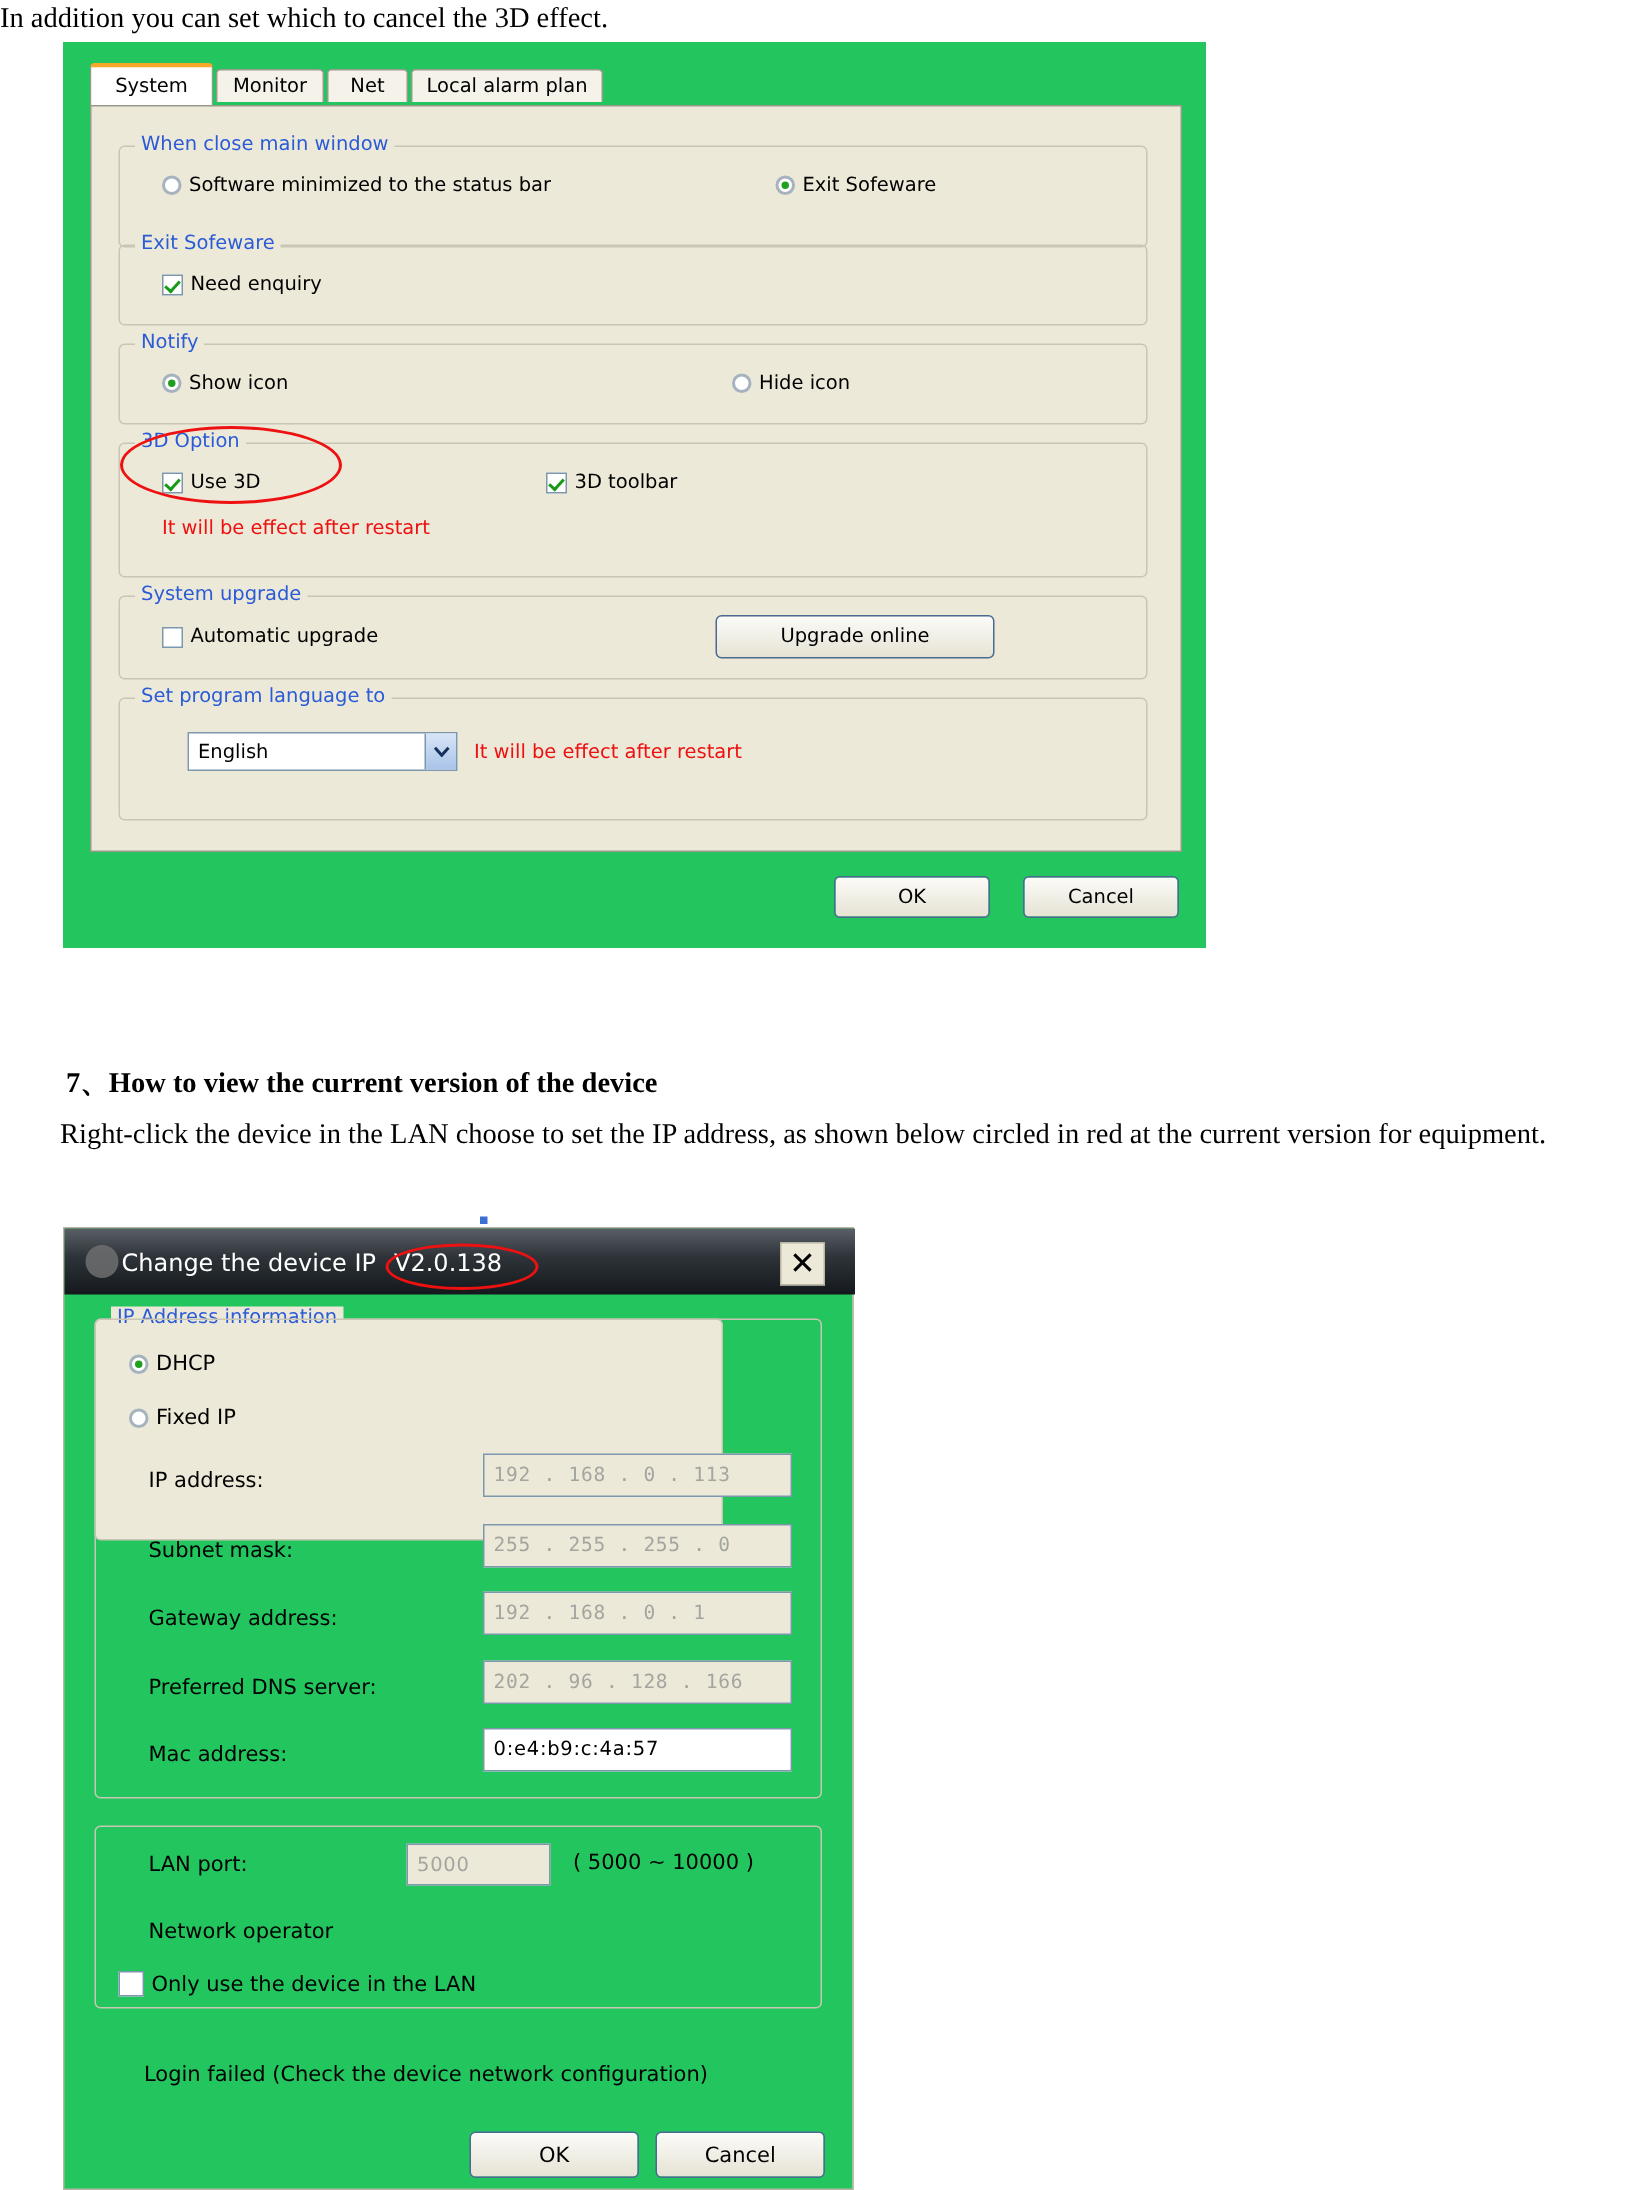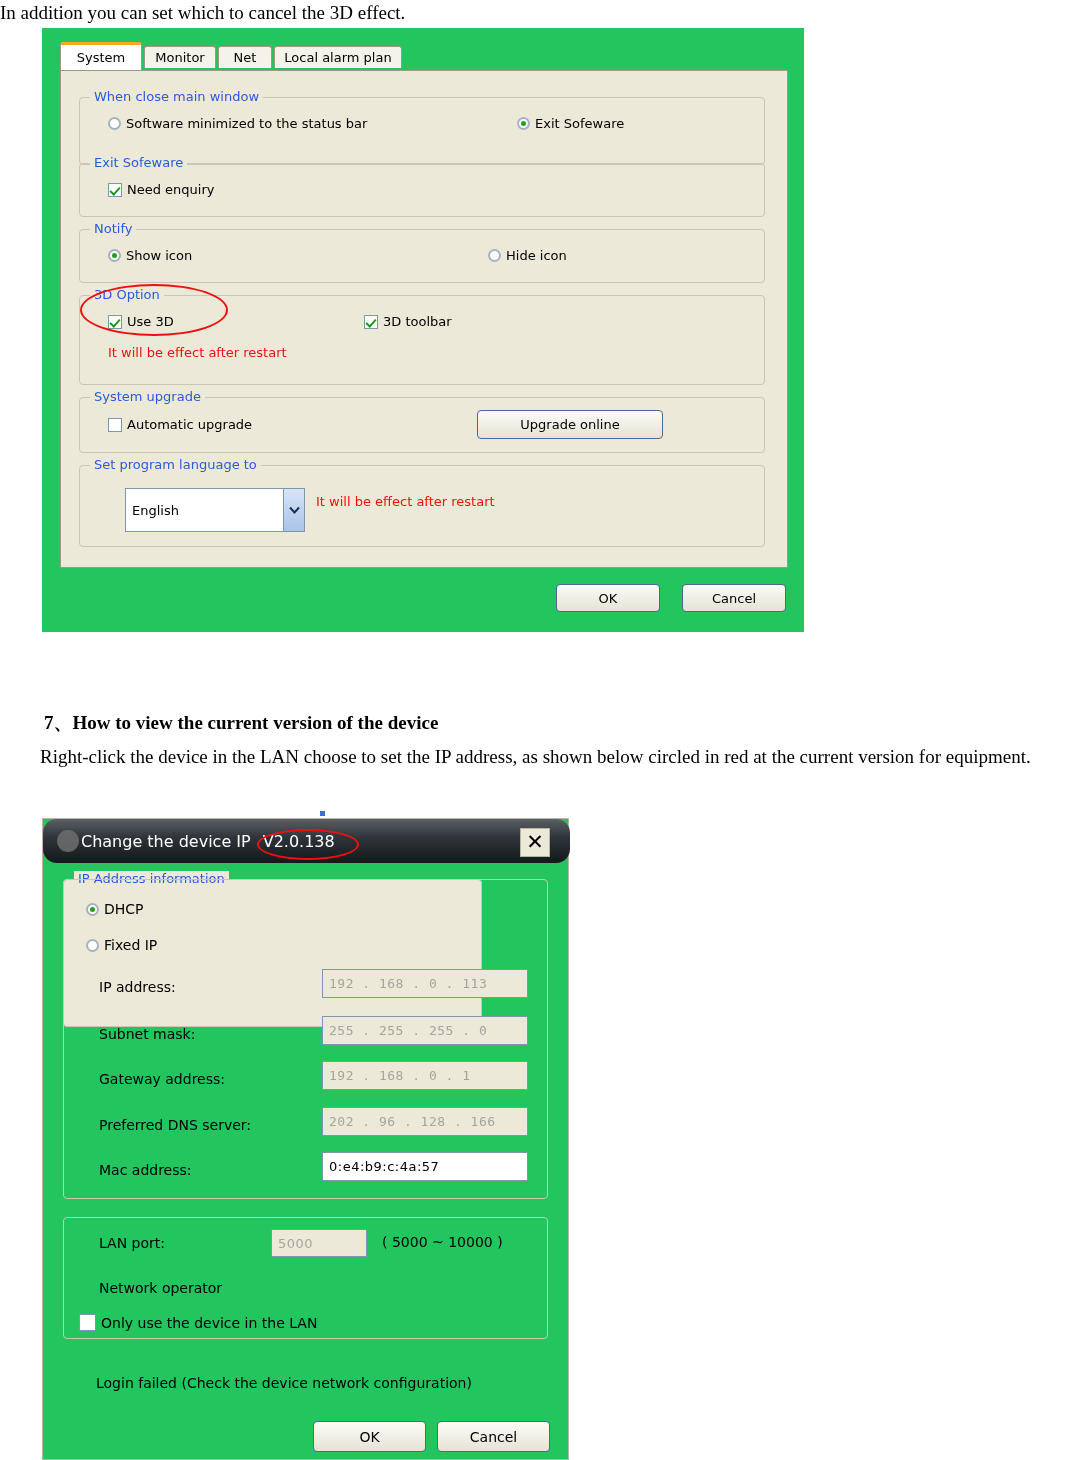--- a/index.html
+++ b/index.html
@@ -109,21 +109,21 @@
   }
   .combo .cb-arrow svg{display:block;}
 
   
   .annot{position:absolute;border:2px solid #ee1111;border-radius:50%/50%;pointer-events:none;}
 
   
   .titlebar{
     position:absolute;left:0;top:0;
     background:linear-gradient(180deg,#5a6066 0%,#2e3439 42%,#14181c 100%);
-    display:flex;align-items:center;border-radius:14px;
+    display:flex;align-items:center;
   }
   .titlebar .tb-icon{
     width:22px;height:22px;border-radius:50%;
     background:#6e6e6e;margin-left:14px;flex:none;opacity:.85;
   }
   .titlebar .tb-text{
     color:#ffffff;font-size:16px;margin-left:2px;white-space:nowrap;
     font-family:"DejaVu Sans", sans-serif;
   }
   .titlebar .tb-ver{color:#ffffff;font-size:16px;margin-left:12px;}
@@ -218,21 +218,21 @@
         <span class="checkbox"></span>
         <span class="ctl-label">Automatic upgrade</span>
       </div>
       <div class="btn" style="left:397px;top:12px;width:186px;height:29px;">
         <span>Upgrade online</span>
       </div>
     </div>
 
     <div class="groupbox" style="left:18px;top:394px;width:686px;height:82px;">
       <span class="gb-title">Set program language to</span>
-      <div class="combo" style="left:45px;top:22px;width:180px;height:44px;">
+      <div class="combo" style="left:45px;top:22px;width:180px;height:26px;">
         <span class="cb-val">English</span>
         <span class="cb-arrow">
           <svg width="11" height="8" viewBox="0 0 11 8">
               <path d="M1 1.5 L5.5 6.5 L10 1.5" stroke="#14325c" stroke-width="2" fill="none"></path>
             </svg>
         </span>
       </div>
       <span class="redtext" style="left:236px;top:28px;">It will be effect after restart</span>
     </div>
   </div>

